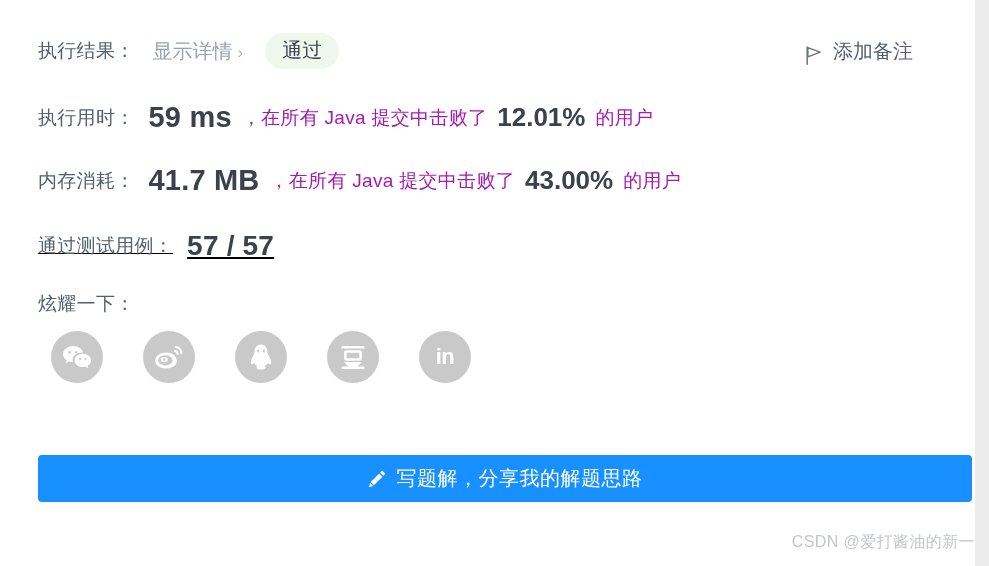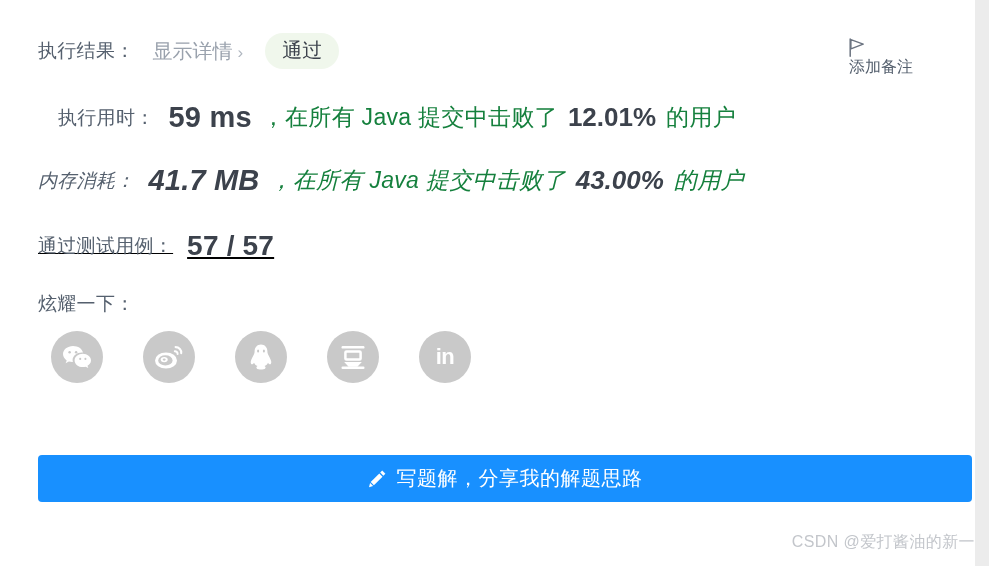--- a/index.html
+++ b/index.html
@@ -55,22 +55,22 @@
   }
 
   .metric {
     color: #3c424c;
     font-size: 28px;
     font-weight: 700;
     letter-spacing: 0.2px;
   }
 
   .desc {
-    color: #15803d;
-    font-size: 23px;
+    color: #a21caf;
+    font-size: 19px;
     letter-spacing: 0.3px;
   }
 
   
   #result-row { left: 29px; top: 33px; }
 
   #status-badge {
     margin-left: 22px;
     background: #f0f7ec;
     color: #3c424c;
@@ -93,36 +93,35 @@
     font-size: 17px;
     color: #b0b7c0;
   }
 
   
   #add-note {
     position: absolute;
     right: 76px;
     top: 38px;
     display: flex;
-    align-items: flex-start;
+    align-items: flex-end;
     color: #55606e;
-    font-size: 16px;
+    font-size: 20px;
     cursor: pointer;
-    flex-direction: column;
   }
   #add-note .flag-icon {
     width: 16px;
     height: 19px;
     margin-right: 11px;
     display: inline-block;
   }
 
   
-  #runtime-row { left: 29px; top: 101px; margin-left: 20px; }
-  #memory-row  { left: 29px; top: 164px; font-style: italic; }
+  #runtime-row { left: 29px; top: 101px; }
+  #memory-row  { left: 29px; top: 164px; }
   #testcase-row{ left: 29px; top: 230px; text-decoration: underline; }
   #brag-row    { left: 29px; top: 291px; font-family: Liberation Serif, serif; }
 
   #runtime-row .label,
   #memory-row .label,
   #testcase-row .label { min-width: 0; }
 
   .gap-a { display: inline-block; width: 14px; }
   .gap-b { display: inline-block; width: 10px; }
 

